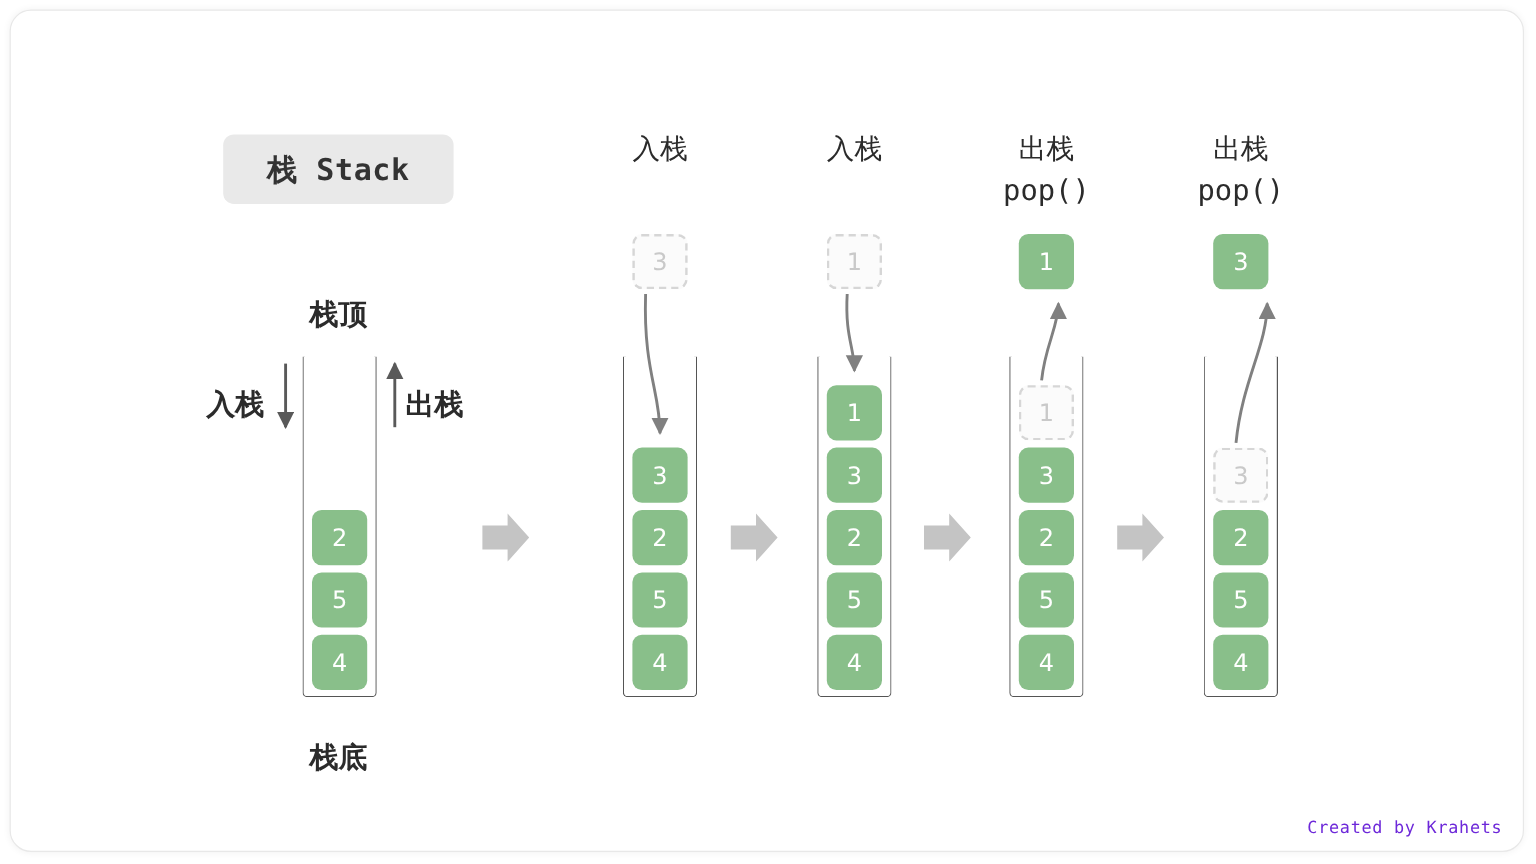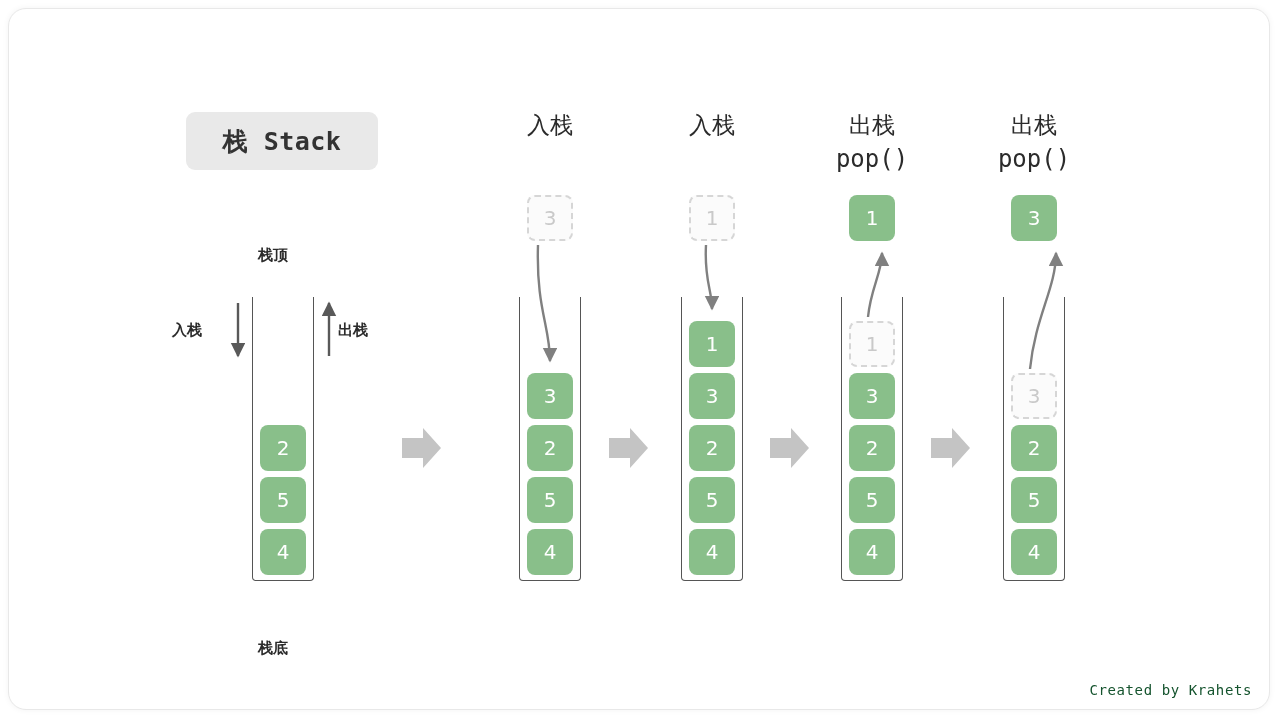--- a/index.html
+++ b/index.html
@@ -107,21 +107,21 @@
   .cell.ghost {
     background: #fbfbfb;
     color: #c9c9c9;
     border: 2px dashed #d6d6d6;
   }
 
   
   .plain-label {
     position: absolute;
     font-family: "DejaVu Sans", "Liberation Sans", sans-serif;
-    font-size: 15px;
+    font-size: 24px;
     font-weight: bold;
     color: #2b2b2b;
     white-space: nowrap;
   }
 
   
   svg.overlay {
     position: absolute;
     left: 0;
     top: 0;
@@ -130,34 +130,34 @@
     pointer-events: none;
   }
 
   
   .watermark {
     position: absolute;
     right: 28px;
     bottom: 22px;
     font-family: "DejaVu Sans Mono", "Liberation Mono", monospace;
     font-size: 14px;
-    color: #14532d;
+    color: #6d28d9;
     letter-spacing: 0.6px;
   }
 </style>
 </head>
 <body>
 
 <div id="canvas">
   <div class="card"></div>
 
   <div class="title-chip">栈 Stack</div>
 
   <div class="plain-label" style="left:258px; top:246px;">栈顶</div>
-  <div class="plain-label" style="left:258px; top:615px;margin-top:24px;">栈底</div>
+  <div class="plain-label" style="left:258px; top:615px;">栈底</div>
   <div class="plain-label" style="left:172px; top:321px;">入栈</div>
   <div class="plain-label" style="left:338px; top:321px;">出栈</div>
 
   <div class="stack-box" style="left:252px; top:297px; width:62px; height:284px;"></div>
   <div id="initial-cells">
       <div class="cell solid" style="left: 260px; top: 425px;">2</div>
       <div class="cell solid" style="left: 260px; top: 477px;">5</div>
       <div class="cell solid" style="left: 260px; top: 529px;">4</div>
     </div>
 

